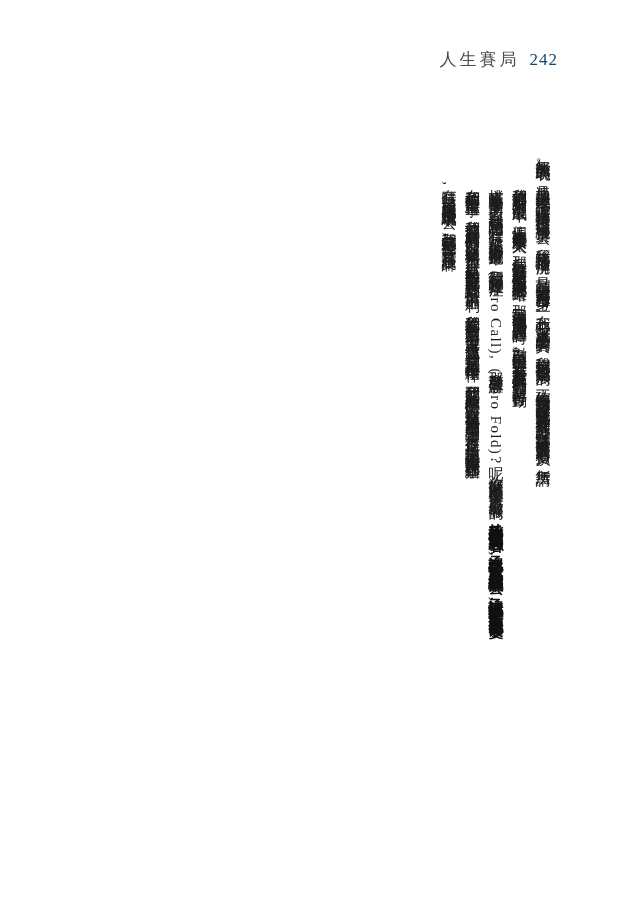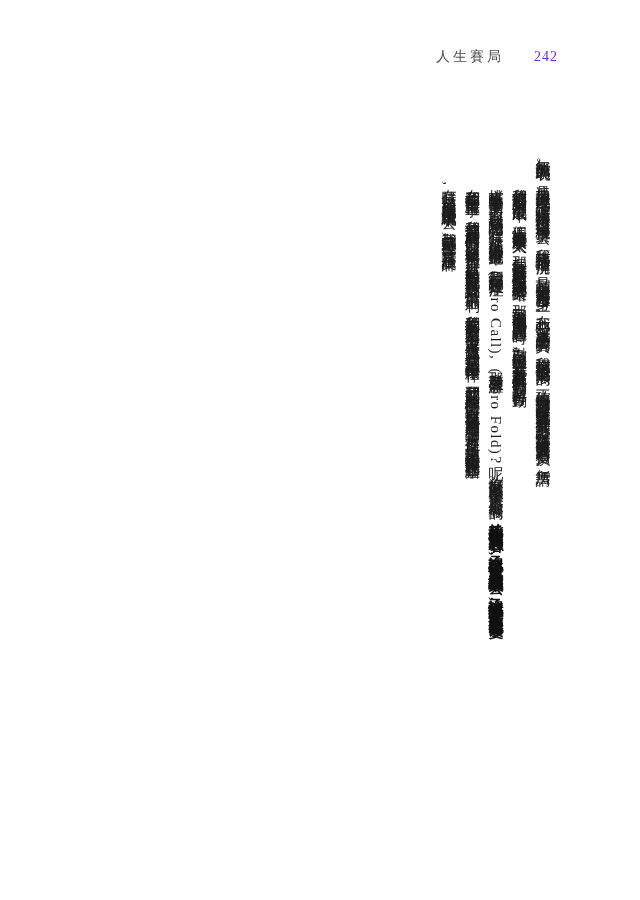--- a/index.html
+++ b/index.html
@@ -15,29 +15,29 @@
     background: #ffffff;
     overflow: hidden;
     font-family: "Liberation Serif", "DejaVu Serif", serif;
   }
   .page-header {
     position: absolute;
     top: 48px;
     right: 82px;
     display: flex;
     align-items: baseline;
-    gap: 30px;
-    font-size: 14px;
+    gap: 10px;
+    font-size: 17px;
     color: #4d4d4d;
   }
   .running-head {
     letter-spacing: 3px;
   }
   .page-number {
-    color: #6d28d9;
+    color: #0c4a6e;
     letter-spacing: 1px;
   }
   .body-text {
     position: absolute;
     top: 147px;
     right: 86px;
     width: 468px;
     height: 660px;
     writing-mode: vertical-rl;
     text-orientation: mixed;

